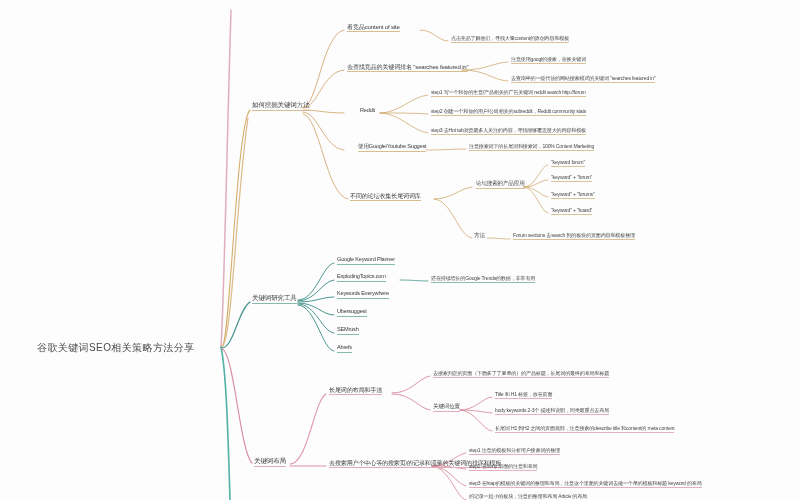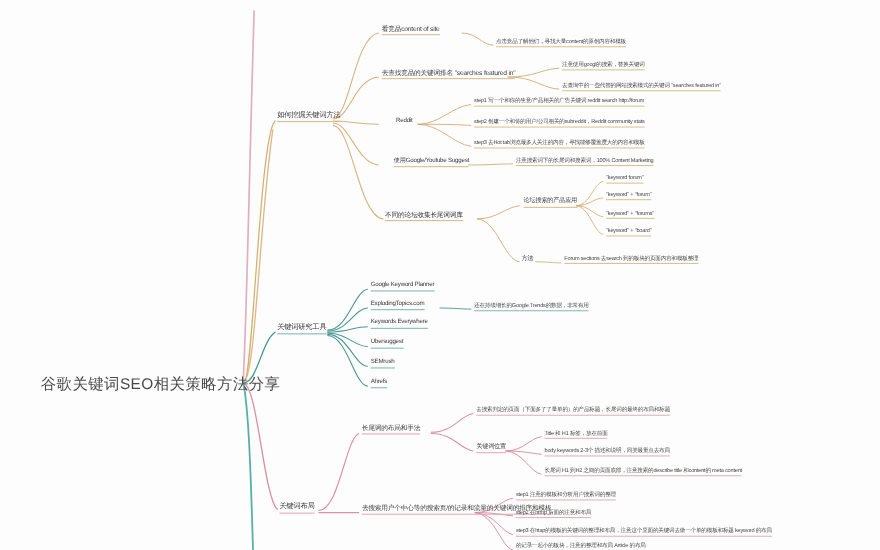--- a/index.html
+++ b/index.html
@@ -14,21 +14,21 @@
     position:absolute;white-space:nowrap;color:#2b2b2b;
     letter-spacing:-0.2px;line-height:1.05;
     transform-origin:left center;
   }
   .node .txt{display:inline-block;padding-bottom:1px;}
   .u-gold .txt{border-bottom:1px solid #d7b98a;}
   .u-teal .txt{border-bottom:1px solid #7fb3ad;}
   .u-rose .txt{border-bottom:1px solid #e0a8b5;}
   .u-none .txt{border-bottom:none;}
   .root{
-    position:absolute;color:#3a3a3a;font-size:14px;letter-spacing:0.4px;
+    position:absolute;color:#3a3a3a;font-size:10px;letter-spacing:0.4px;
     white-space:nowrap;
   }
   .blur{filter:blur(0.32px);opacity:.93;}
   .s6{font-size:5.1px;}
   .s65{font-size:5.6px;}
   .s7{font-size:6.1px;}
   .s75{font-size:6.6px;}
   .fade{opacity:.88;}
 </style>
 </head>

